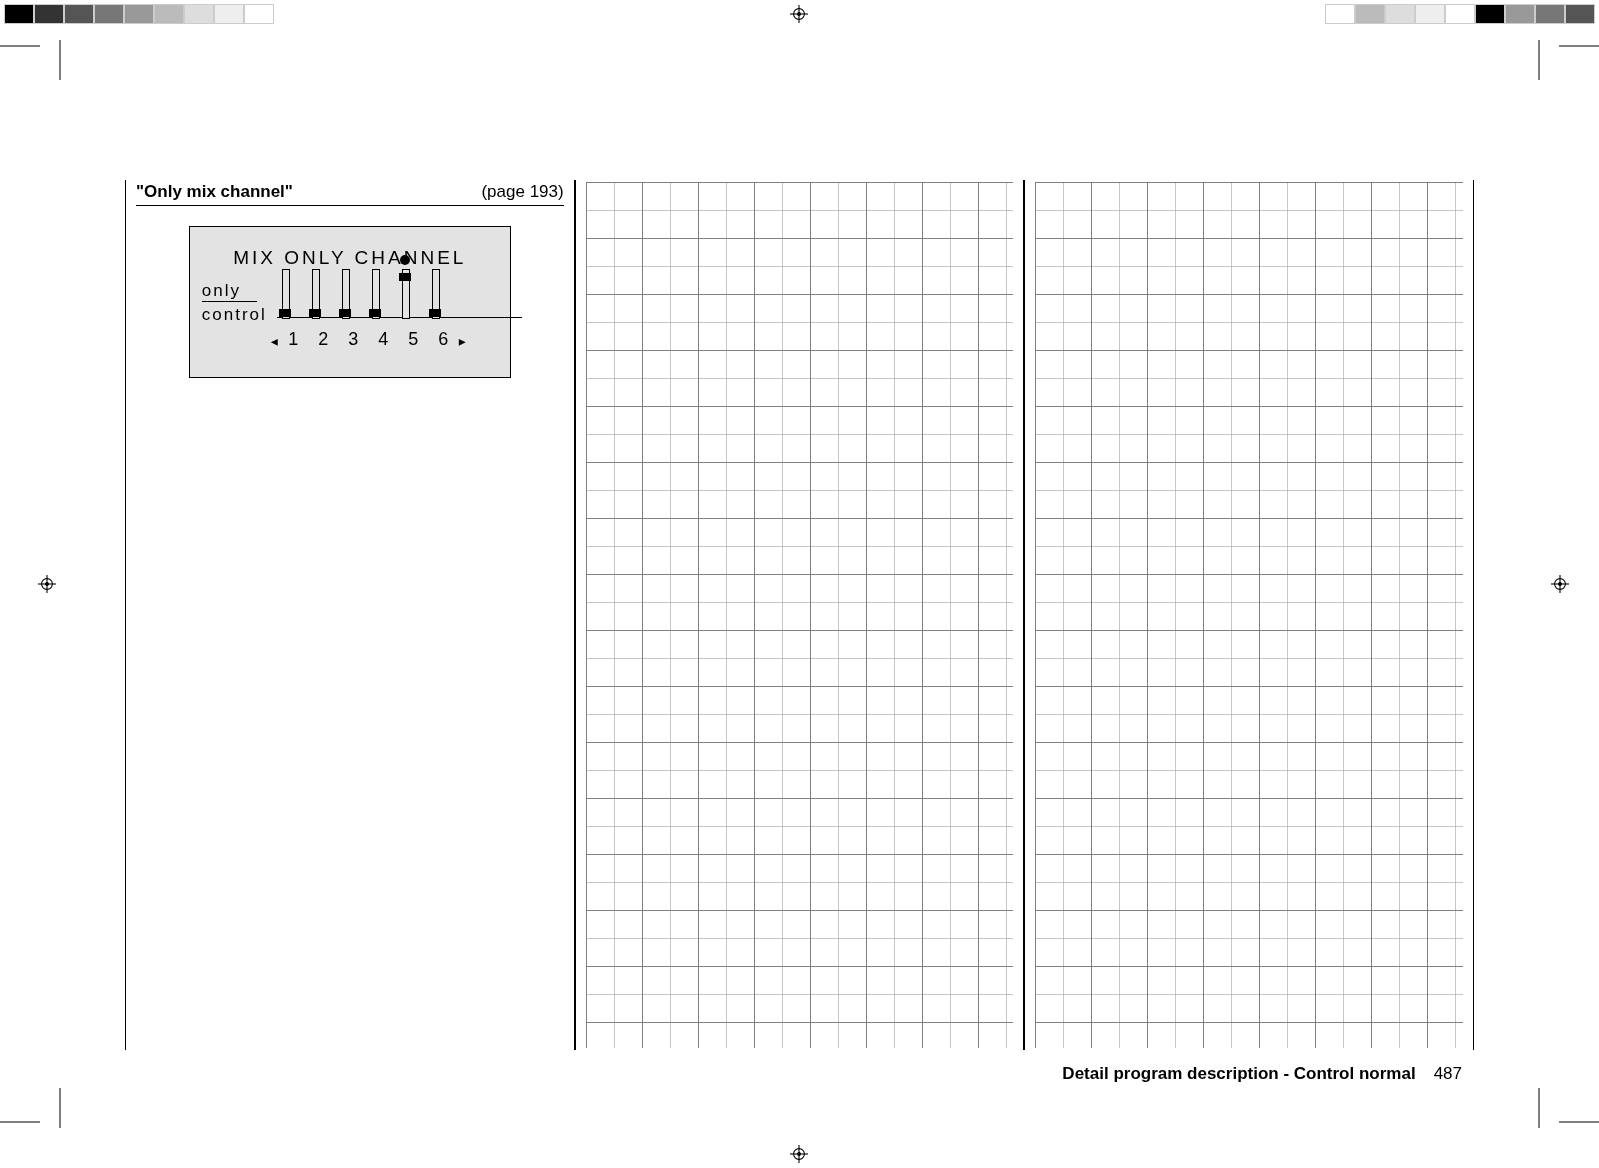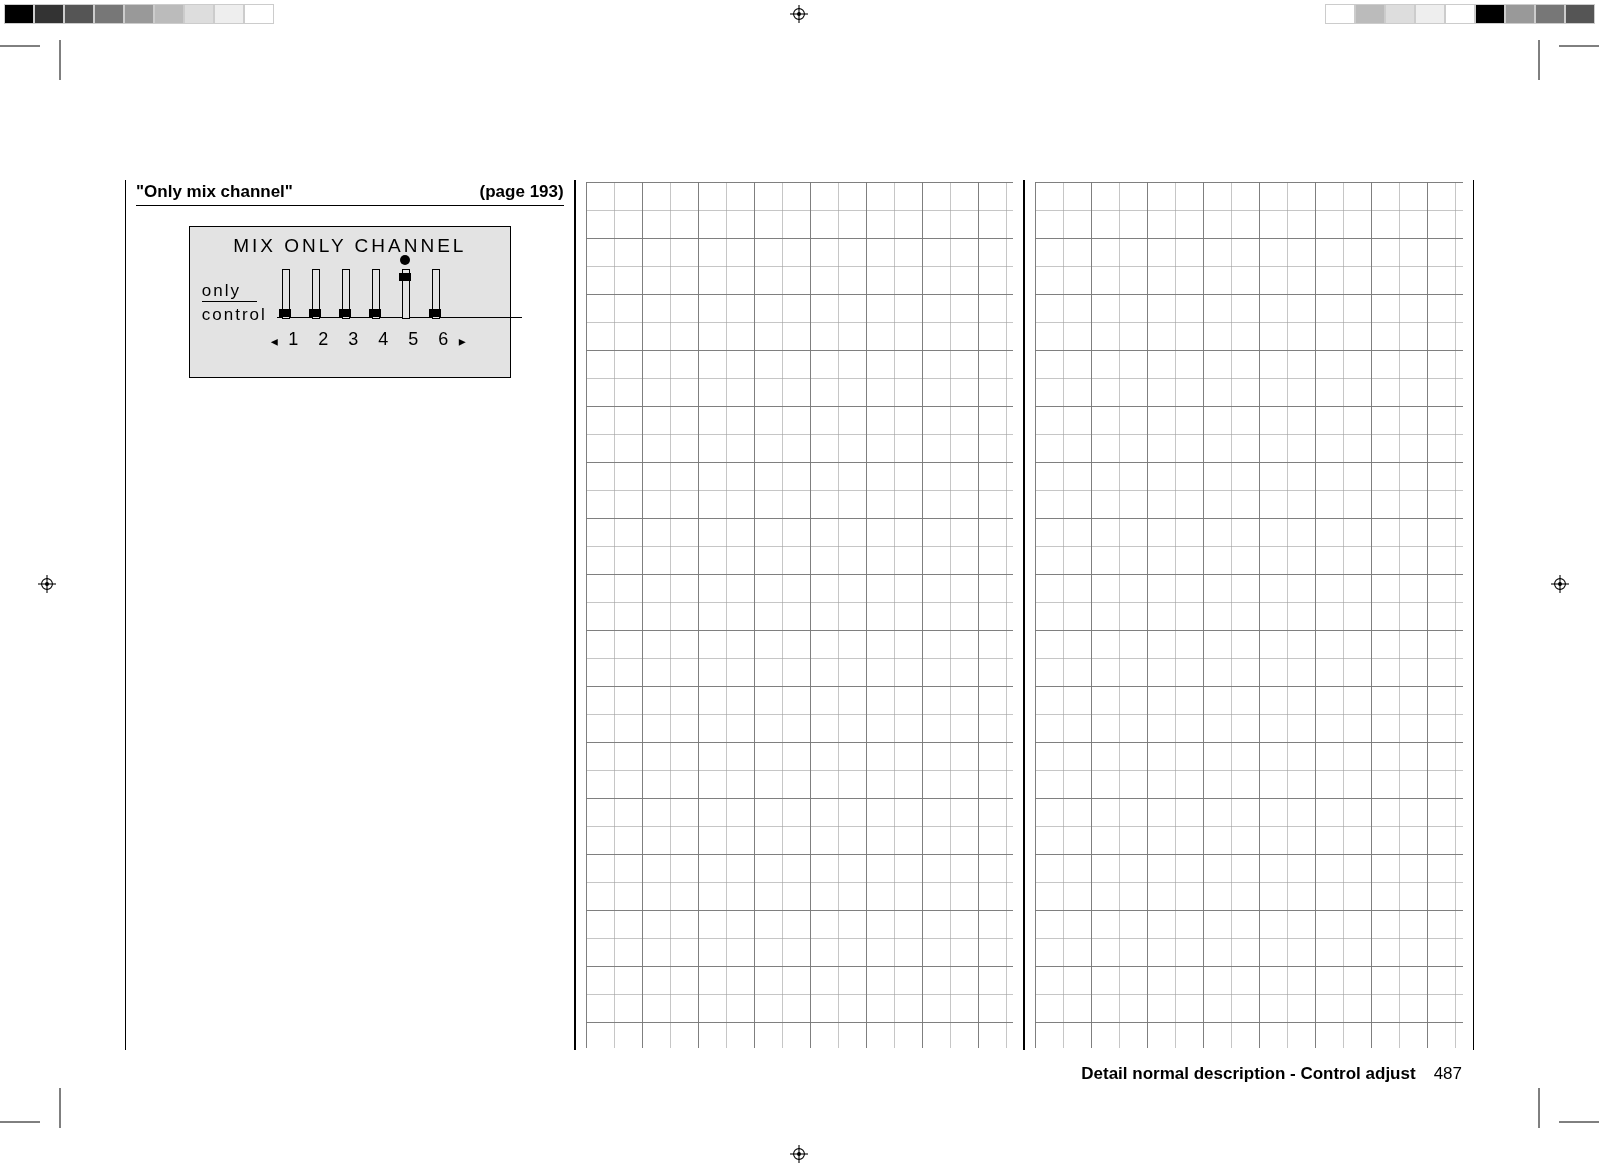--- a/index.html
+++ b/index.html
@@ -73,21 +73,21 @@
   .header-row {
     display: flex;
     justify-content: space-between;
     align-items: baseline;
     font-size: 17px;
     margin-top: 2px;
   }
   .header-row .title-q { font-weight: bold; }
   .header-row .page-ref {
     font-size: 17px;
-    font-weight: bold;
+    font-weight: normal;
   }
   hr.under {
     border: none;
     border-top: 1.5px solid #000;
     margin: 3px 0 5px 0;
   }
   .body-text {
     font-size: 17px;
     line-height: 1.25;
   }
@@ -99,21 +99,21 @@
     height: 150px;
     border: 1.5px solid #000;
     background: #e3e3e3;
     font-family: Helvetica, Arial, sans-serif;
     position: relative;
   }
   .mix-title {
     text-align: center;
     letter-spacing: 3px;
     font-size: 19px;
-    padding-top: 8px;
+    padding-top: 20px;
   }
   .mix-body {
     position: absolute;
     left: 12px;
     right: 12px;
     top: 42px;
   }
   .row-labels {
     position:absolute;
     left:0;
@@ -347,15 +347,15 @@
     <div class="grid"></div>
   </div>
 
   <div class="column">
     <div class="grid"></div>
   </div>
 
 </div>
 
 <div class="page-footer">
-  <span class="section">Detail normal description - Control adjust</span>
+  <span class="section">Detail program description - Control normal</span>
   <span class="pnum">487</span>
 </div>
 
 </body></html>

